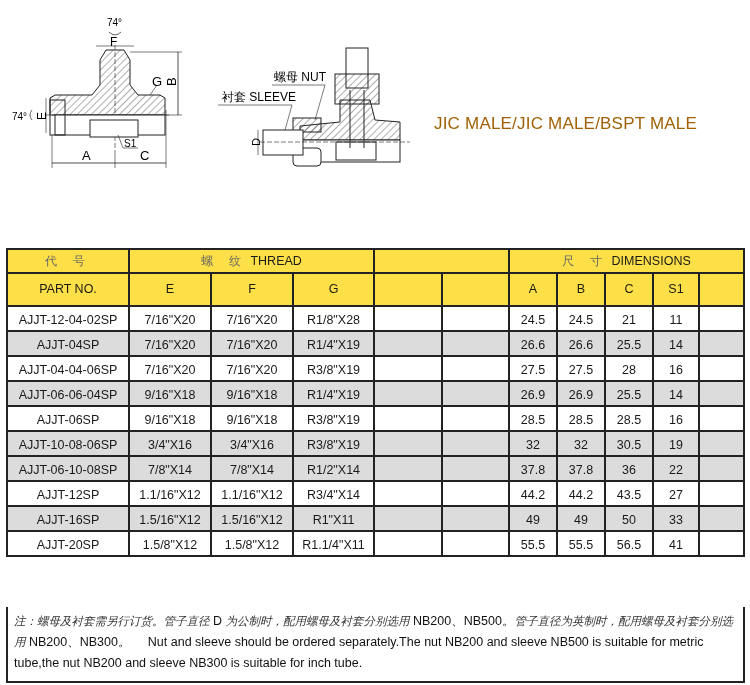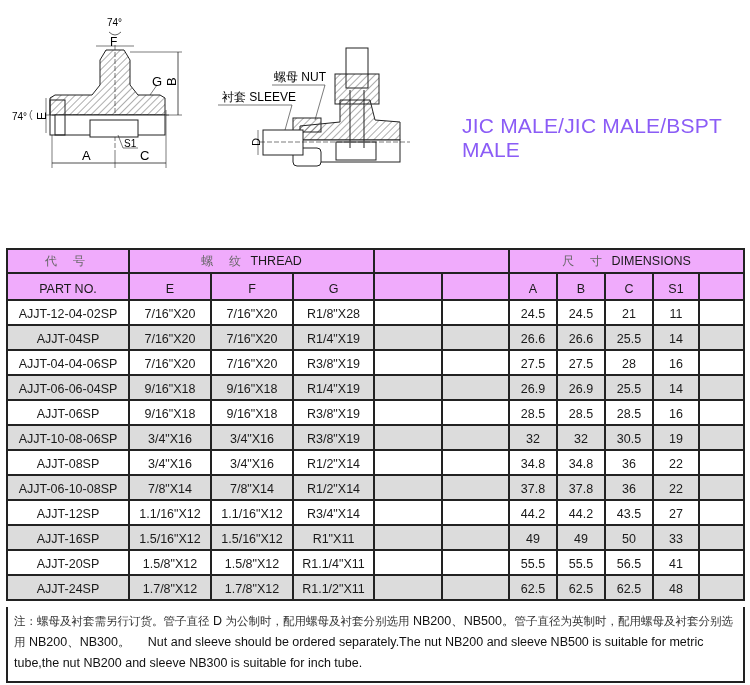--- a/index.html
+++ b/index.html
@@ -1,26 +1,26 @@
 <!DOCTYPE html>
 <html><head>
 <meta charset="utf-8">
 <style>
   html, body { margin:0; padding:0; background:#ffffff; }
   body { width:750px; height:685px; position:relative; overflow:hidden; font-family:"Liberation Sans", sans-serif; color:#1a1a1a; }
   .drawing { position:absolute; }
-  .title { position:absolute; left:462px; top:114px; font-size:21px; letter-spacing:0.2px; color:#8b5cf6; }
+  .title { position:absolute; left:434px; top:114px; font-size:17px; letter-spacing:0.2px; color:#a16207; }
   table.spec { position:absolute; left:6px; top:248px; border-collapse:collapse; table-layout:fixed; width:737px; }
   table.spec td { border:2px solid #222; text-align:center; vertical-align:bottom; font-size:12.5px; padding:0 0 3px 0; height:20px; white-space:nowrap; overflow:hidden; }
-  table.spec tr.hdr td { background:#f0abfc; height:22px; vertical-align:middle; padding:0; }
-  table.spec tr.hdr2 td { vertical-align:bottom; padding-bottom:3px; }
+  table.spec tr.hdr td { background:#fde047; height:22px; vertical-align:middle; padding:0; }
+  table.spec tr.hdr2 td { vertical-align:bottom; padding-bottom:9px; }
   table.spec tr.shade td { background:#dcdcdc; }
   .cn { color:#666; font-family:"DejaVu Serif", serif; font-size:12px; letter-spacing:6px; }
   .note { position:absolute; left:6px; top:607px; width:725px; height:70px; border:2px solid #222; border-top:none; padding:4px 4px 0 6px; font-size:12.5px; line-height:21px; color:#111; }
-  .note .zh { font-family:"DejaVu Serif", serif; font-size:11.5px; color:#333; }
+  .note .zh { font-family:"DejaVu Serif", serif; font-size:11.5px; color:#333;font-style:italic; }
 </style>
 </head>
 <body>
 
 <svg class="drawing" style="left:0;top:0" width="200" height="175" viewBox="0 0 200 175">
   <defs>
     <pattern id="hatch" width="5" height="5" patternUnits="userSpaceOnUse" patternTransform="rotate(45)">
       <line x1="0" y1="0" x2="0" y2="5" stroke="#333" stroke-width="0.8"></line>
     </pattern>
   </defs>
@@ -194,33 +194,20 @@
         <td>3/4"X16</td>
         <td>R3/8"X19</td>
         <td></td>
         <td></td>
         <td>32</td>
         <td>32</td>
         <td>30.5</td>
         <td>19</td>
         <td></td>
       </tr>
-      <tr>
-        <td>AJJT-08SP</td>
-        <td>3/4"X16</td>
-        <td>3/4"X16</td>
-        <td>R1/2"X14</td>
-        <td></td>
-        <td></td>
-        <td>34.8</td>
-        <td>34.8</td>
-        <td>36</td>
-        <td>22</td>
-        <td></td>
-      </tr>
       <tr class="shade">
         <td>AJJT-06-10-08SP</td>
         <td>7/8"X14</td>
         <td>7/8"X14</td>
         <td>R1/2"X14</td>
         <td></td>
         <td></td>
         <td>37.8</td>
         <td>37.8</td>
         <td>36</td>
@@ -259,31 +246,18 @@
         <td>1.5/8"X12</td>
         <td>R1.1/4"X11</td>
         <td></td>
         <td></td>
         <td>55.5</td>
         <td>55.5</td>
         <td>56.5</td>
         <td>41</td>
         <td></td>
       </tr>
-      <tr class="shade">
-        <td>AJJT-24SP</td>
-        <td>1.7/8"X12</td>
-        <td>1.7/8"X12</td>
-        <td>R1.1/2"X11</td>
-        <td></td>
-        <td></td>
-        <td>62.5</td>
-        <td>62.5</td>
-        <td>62.5</td>
-        <td>48</td>
-        <td></td>
-      </tr>
     </tbody>
 </table>
 
 <div class="note">
   <span class="zh">注：螺母及衬套需另行订货。管子直径</span><span> D </span><span class="zh">为公制时，配用螺母及衬套分别选用</span><span> NB200、NB500。</span><span class="zh">管子直径为英制时，配用螺母及衬套分别选用</span><span> NB200、NB300。</span>&nbsp;&nbsp;&nbsp;&nbsp; <span>Nut and sleeve should be ordered separately.The nut NB200 and sleeve NB500 is suitable for metric tube,the nut NB200 and sleeve NB300 is suitable for inch tube.</span>
 </div>
 
 </body></html>

